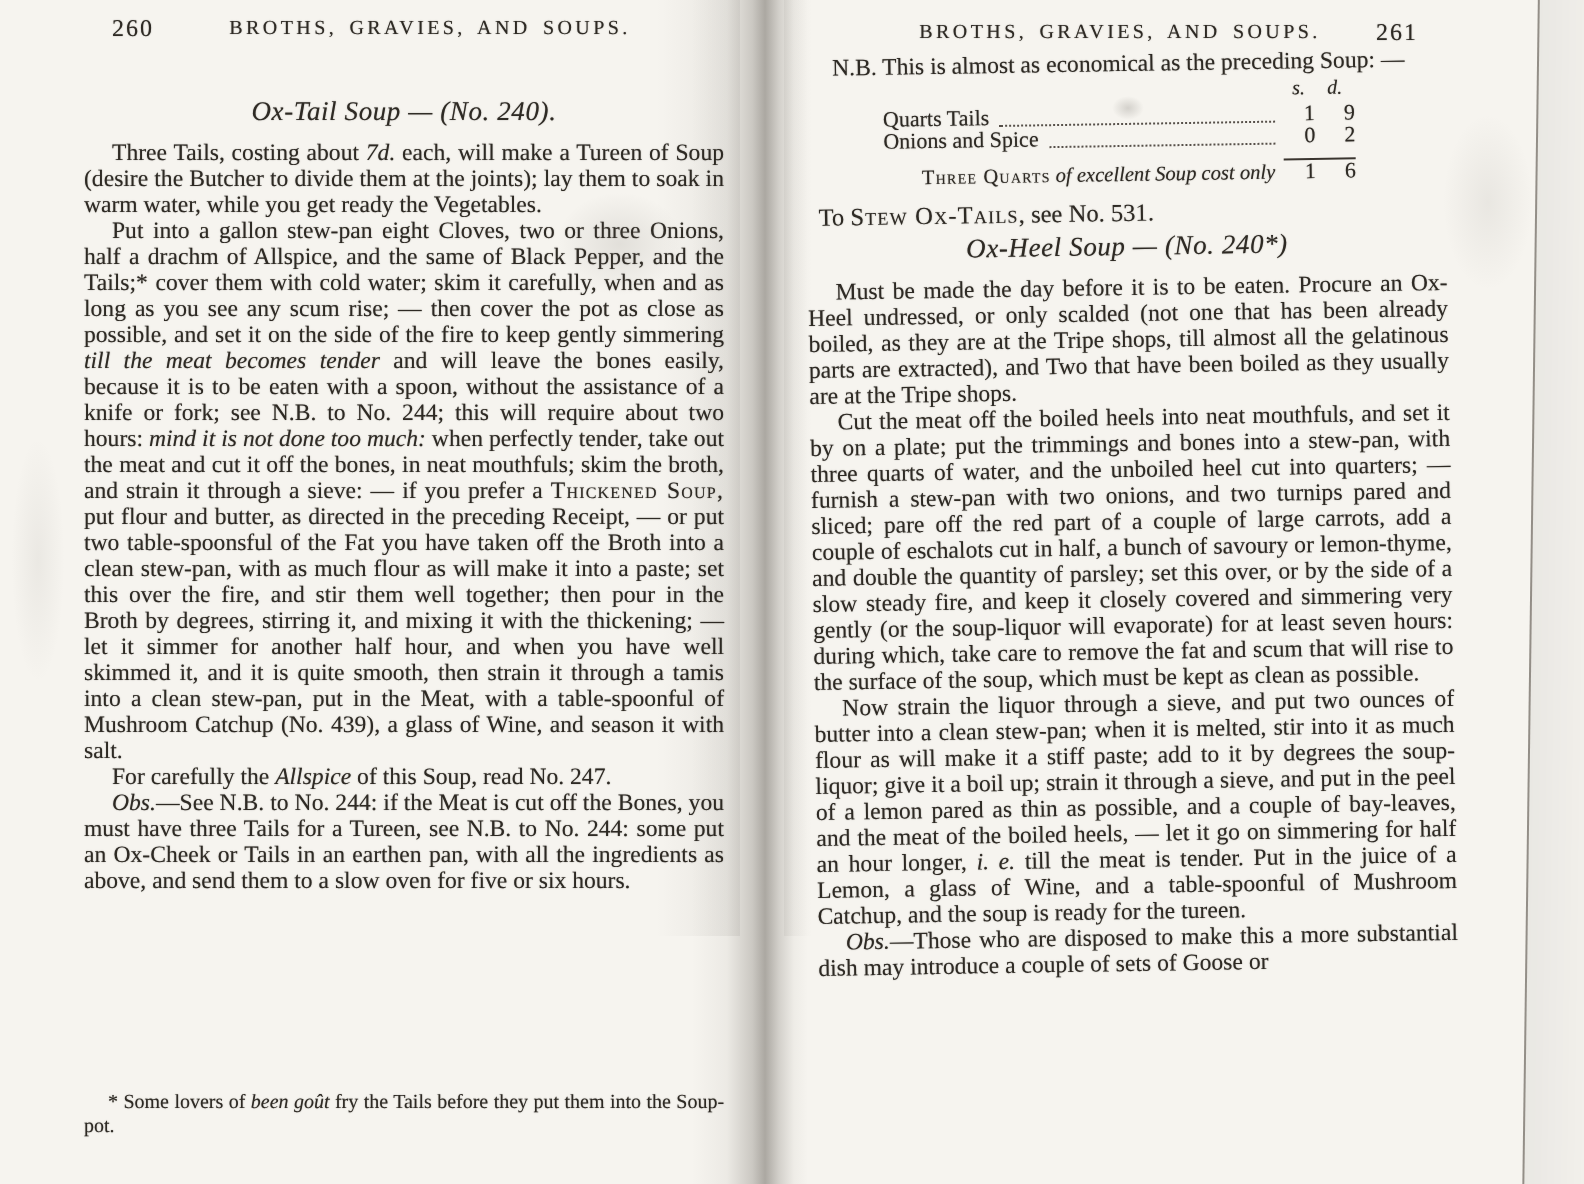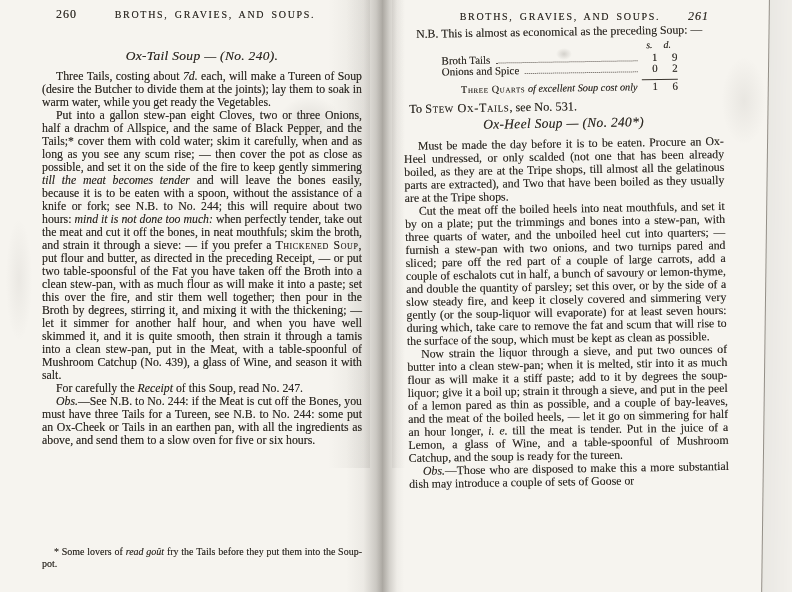--- a/index.html
+++ b/index.html
@@ -21,21 +21,21 @@
     background: linear-gradient(90deg, rgba(40,35,28,0) 0%, rgba(40,35,28,0.07) 100%);
     pointer-events: none;
   }
   .page-right::before {
     content: ""; position: absolute; top: 0; left: 0; width: 14px; height: 100%;
     background: linear-gradient(270deg, rgba(40,35,28,0) 0%, rgba(40,35,28,0.05) 100%);
     pointer-events: none;
   }
   .page-number { position: absolute; font-size: 12px; letter-spacing: 1px; }
   .pn-left  { left: 56px;  top: 7px; }
-  .pn-right { left: 296px; top: 9px; font-style: italic; }
+  .pn-right { left: 296px; top: 9px; }
   .running-head {
     position: absolute; top: 9px; text-align: center;
     font-size: 10px; letter-spacing: 1.7px; word-spacing: 2px; white-space: nowrap;
   }
   .rh-left  { left: 50px; width: 330px; }
   .rh-right { left: 8px;  width: 320px; top: 11px; }
   .page-body { position: absolute; width: 320px; font-size: 11.8px; line-height: 13px; }
   .pb-left  { left: 42px; top: 46px; font-family: Liberation Serif, serif; }
   .pb-right { left: 10px; top: 28px; transform: rotate(-0.9deg); transform-origin: 0 0; }
   .body-para { margin: 0; text-indent: 14px; text-align: justify; }
@@ -83,38 +83,38 @@
 
 <div class="scan">
 
   <div class="page page-left">
     <span class="page-number pn-left">260</span>
     <span class="running-head rh-left">BROTHS, GRAVIES, AND SOUPS.</span>
     <div class="page-body pb-left">
         <div class="recipe-heading">Ox-Tail Soup — (No. 240).</div>
         <p class="body-para"><span>Three Tails, costing about </span><span class="st-i">7d.</span><span> each, will make a Tureen of Soup (desire the Butcher to divide them at the joints); lay them to soak in warm water, while you get ready the Vegetables.</span></p>
         <p class="body-para"><span>Put into a gallon stew-pan eight Cloves, two or three Onions, half a drachm of Allspice, and the same of Black Pepper, and the Tails;* cover them with cold water; skim it carefully, when and as long as you see any scum rise; — then cover the pot as close as possible, and set it on the side of the fire to keep gently simmering </span><span class="st-i">till the meat becomes tender</span><span> and will leave the bones easily, because it is to be eaten with a spoon, without the assistance of a knife or fork; see N.B. to No. 244; this will require about two hours: </span><span class="st-i">mind it is not done too much:</span><span> when perfectly tender, take out the meat and cut it off the bones, in neat mouthfuls; skim the broth, and strain it through a sieve: — if you prefer a </span><span class="st-sc">Thickened Soup,</span><span> put flour and butter, as directed in the preceding Receipt, — or put two table-spoonsful of the Fat you have taken off the Broth into a clean stew-pan, with as much flour as will make it into a paste; set this over the fire, and stir them well together; then pour in the Broth by degrees, stirring it, and mixing it with the thickening; — let it simmer for another half hour, and when you have well skimmed it, and it is quite smooth, then strain it through a tamis into a clean stew-pan, put in the Meat, with a table-spoonful of Mushroom Catchup (No. 439), a glass of Wine, and season it with salt.</span></p>
-        <p class="body-para"><span>For carefully the </span><span class="st-i">Receipt</span><span> of this Soup, read No. 247.</span></p>
+        <p class="body-para"><span>For carefully the </span><span class="st-i">Allspice</span><span> of this Soup, read No. 247.</span></p>
         <p class="body-para"><span class="st-i">Obs.</span><span>—See N.B. to No. 244: if the Meat is cut off the Bones, you must have three Tails for a Tureen, see N.B. to No. 244: some put an Ox-Cheek or Tails in an earthen pan, with all the ingredients as above, and send them to a slow oven for five or six hours.</span></p>
       </div>
-    <div class="footnote"><span>* Some lovers of </span><span class="st-i">read goût</span><span> fry the Tails before they put them into the Soup-pot.</span></div>
+    <div class="footnote"><span>* Some lovers of </span><span class="st-i">been goût</span><span> fry the Tails before they put them into the Soup-pot.</span></div>
   </div>
 
   <div class="page page-right">
     <span class="running-head rh-right">BROTHS, GRAVIES, AND SOUPS.</span>
     <span class="page-number pn-right">261</span>
     <div class="page-body pb-right">
         <p class="body-para"><span>N.B. This is almost as economical as the preceding Soup: —</span></p>
         <div class="cost-table">
           <div class="ct-head">
             <span class="ct-s">s.</span>
             <span class="ct-d">d.</span>
           </div>
           <div class="ct-row">
-            <span class="ct-label">Broth Tails</span>
+            <span class="ct-label">Quarts Tails</span>
             <span class="ct-leader"></span>
             <span class="ct-s">1</span>
             <span class="ct-d">9</span>
           </div>
           <div class="ct-row">
             <span class="ct-label">Onions and Spice</span>
             <span class="ct-leader"></span>
             <span class="ct-s">0</span>
             <span class="ct-d">2</span>
           </div>

